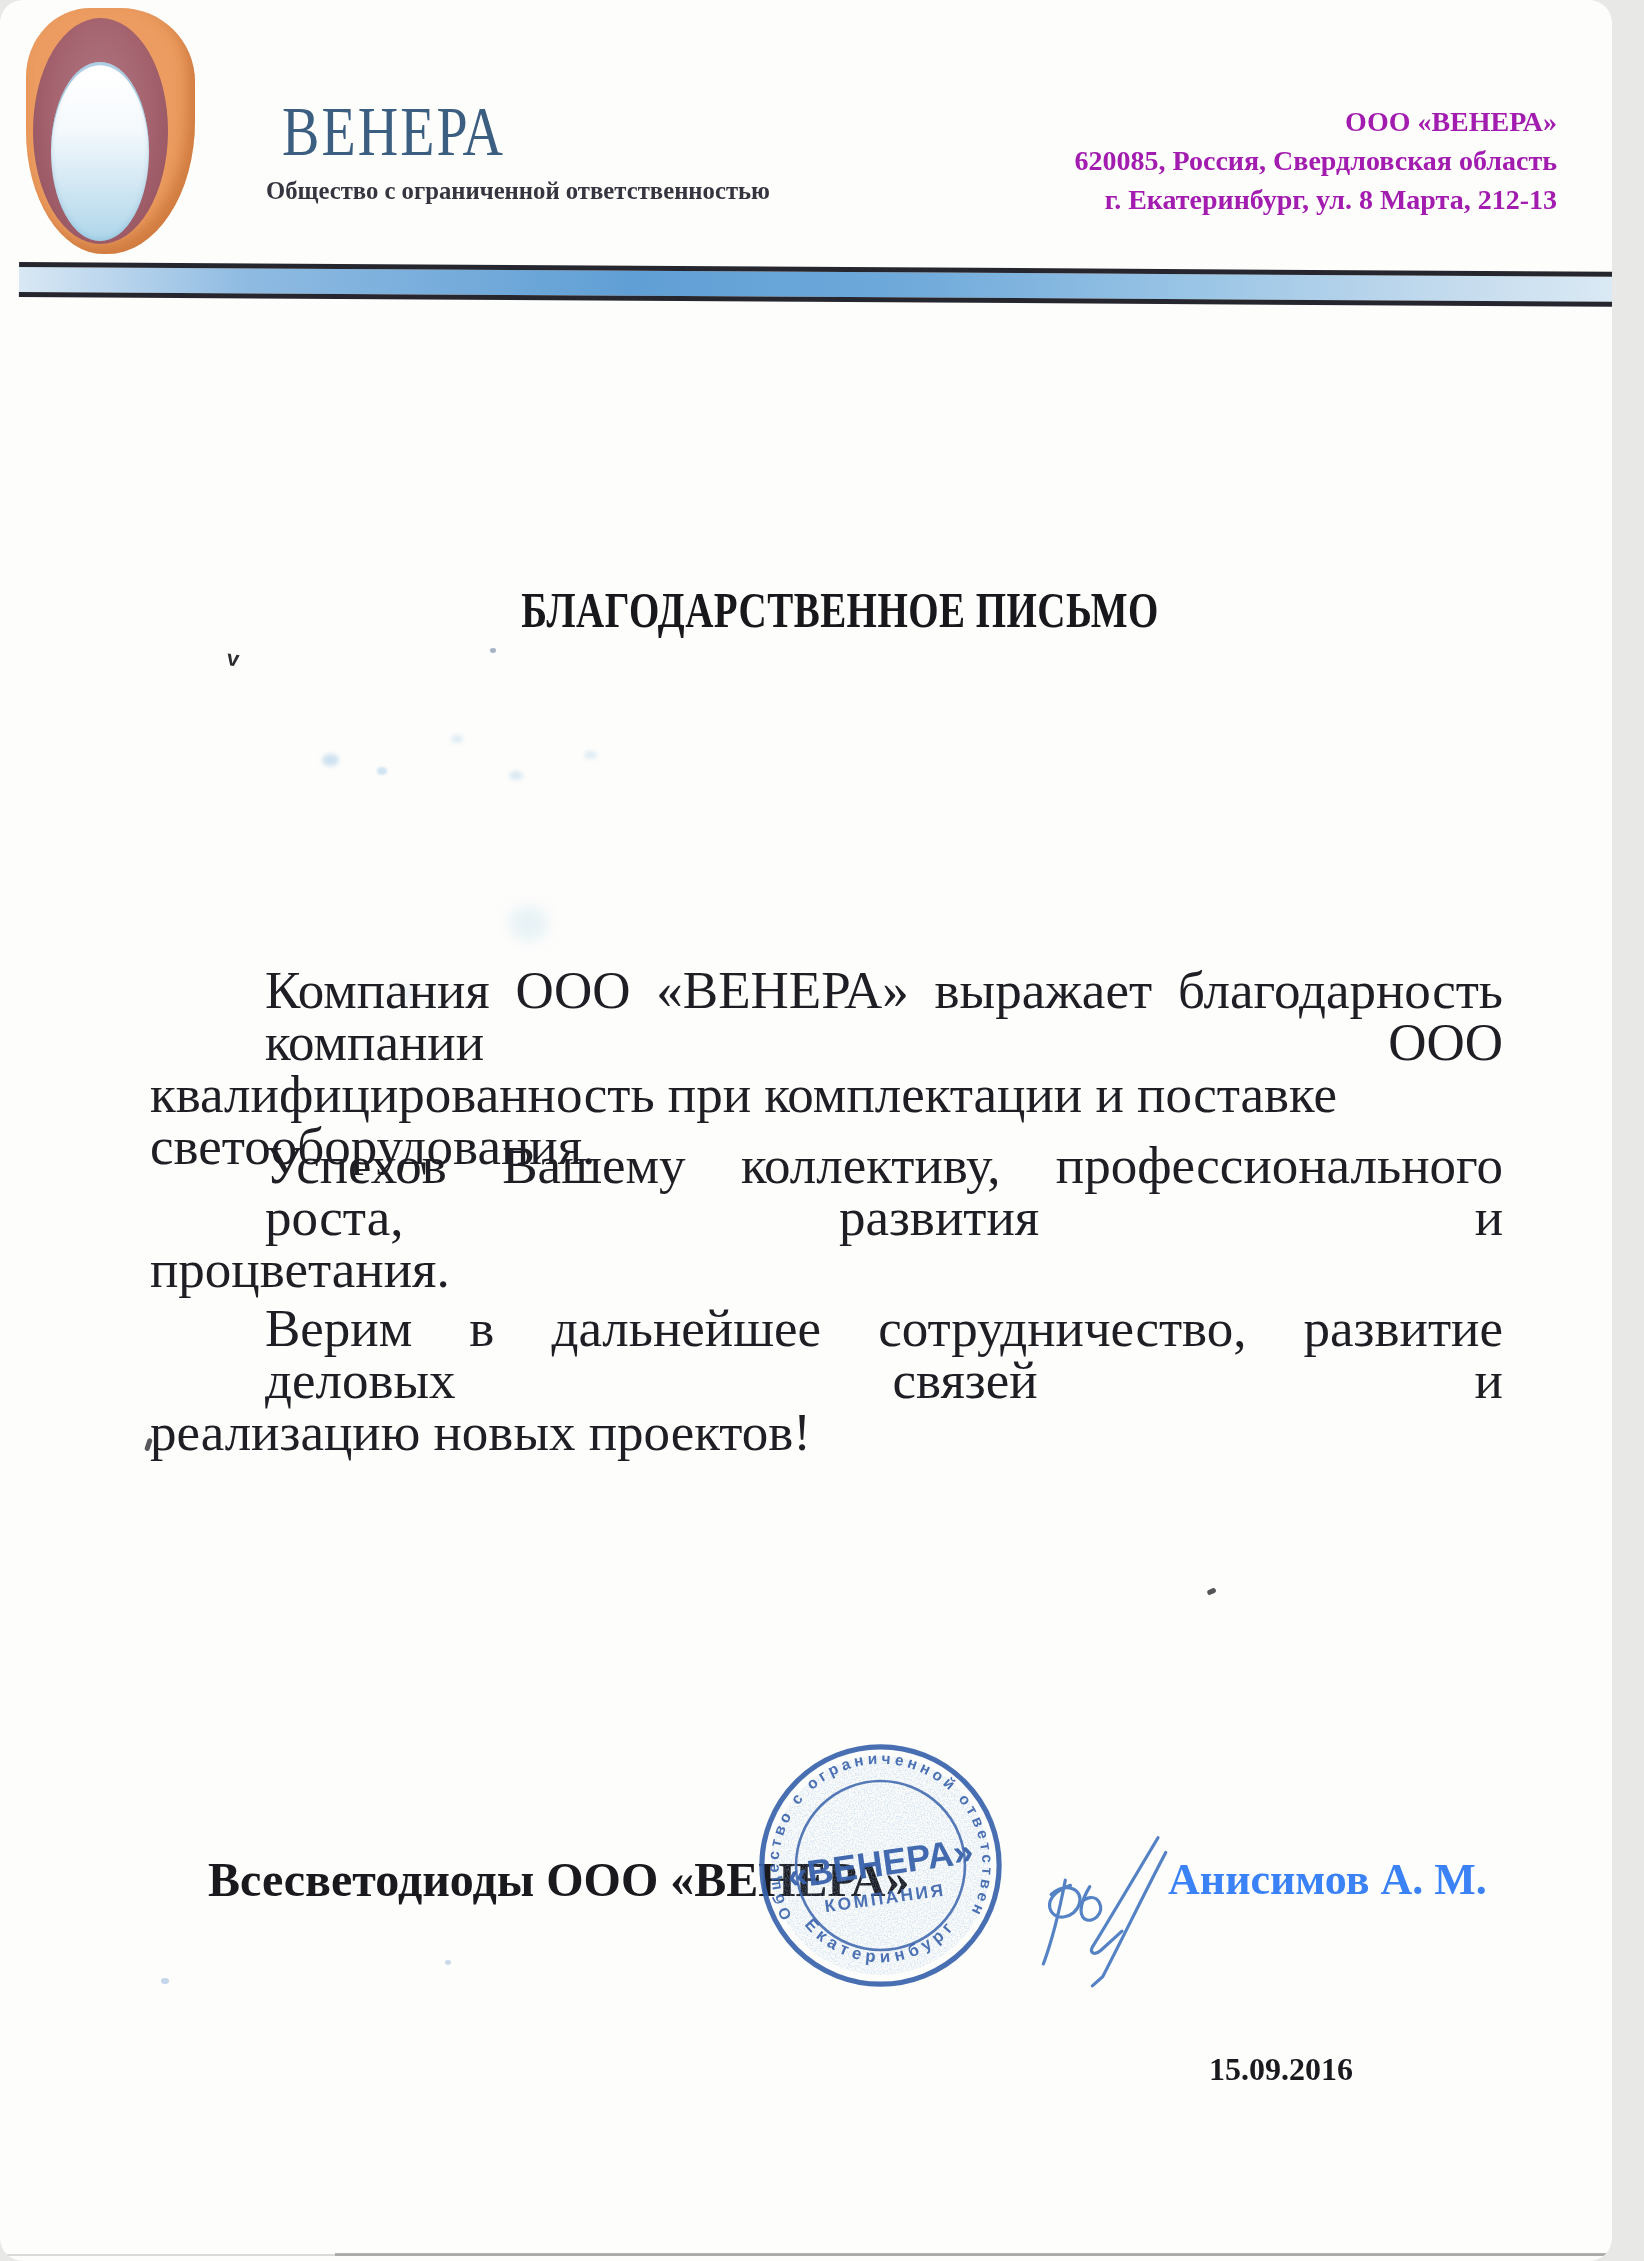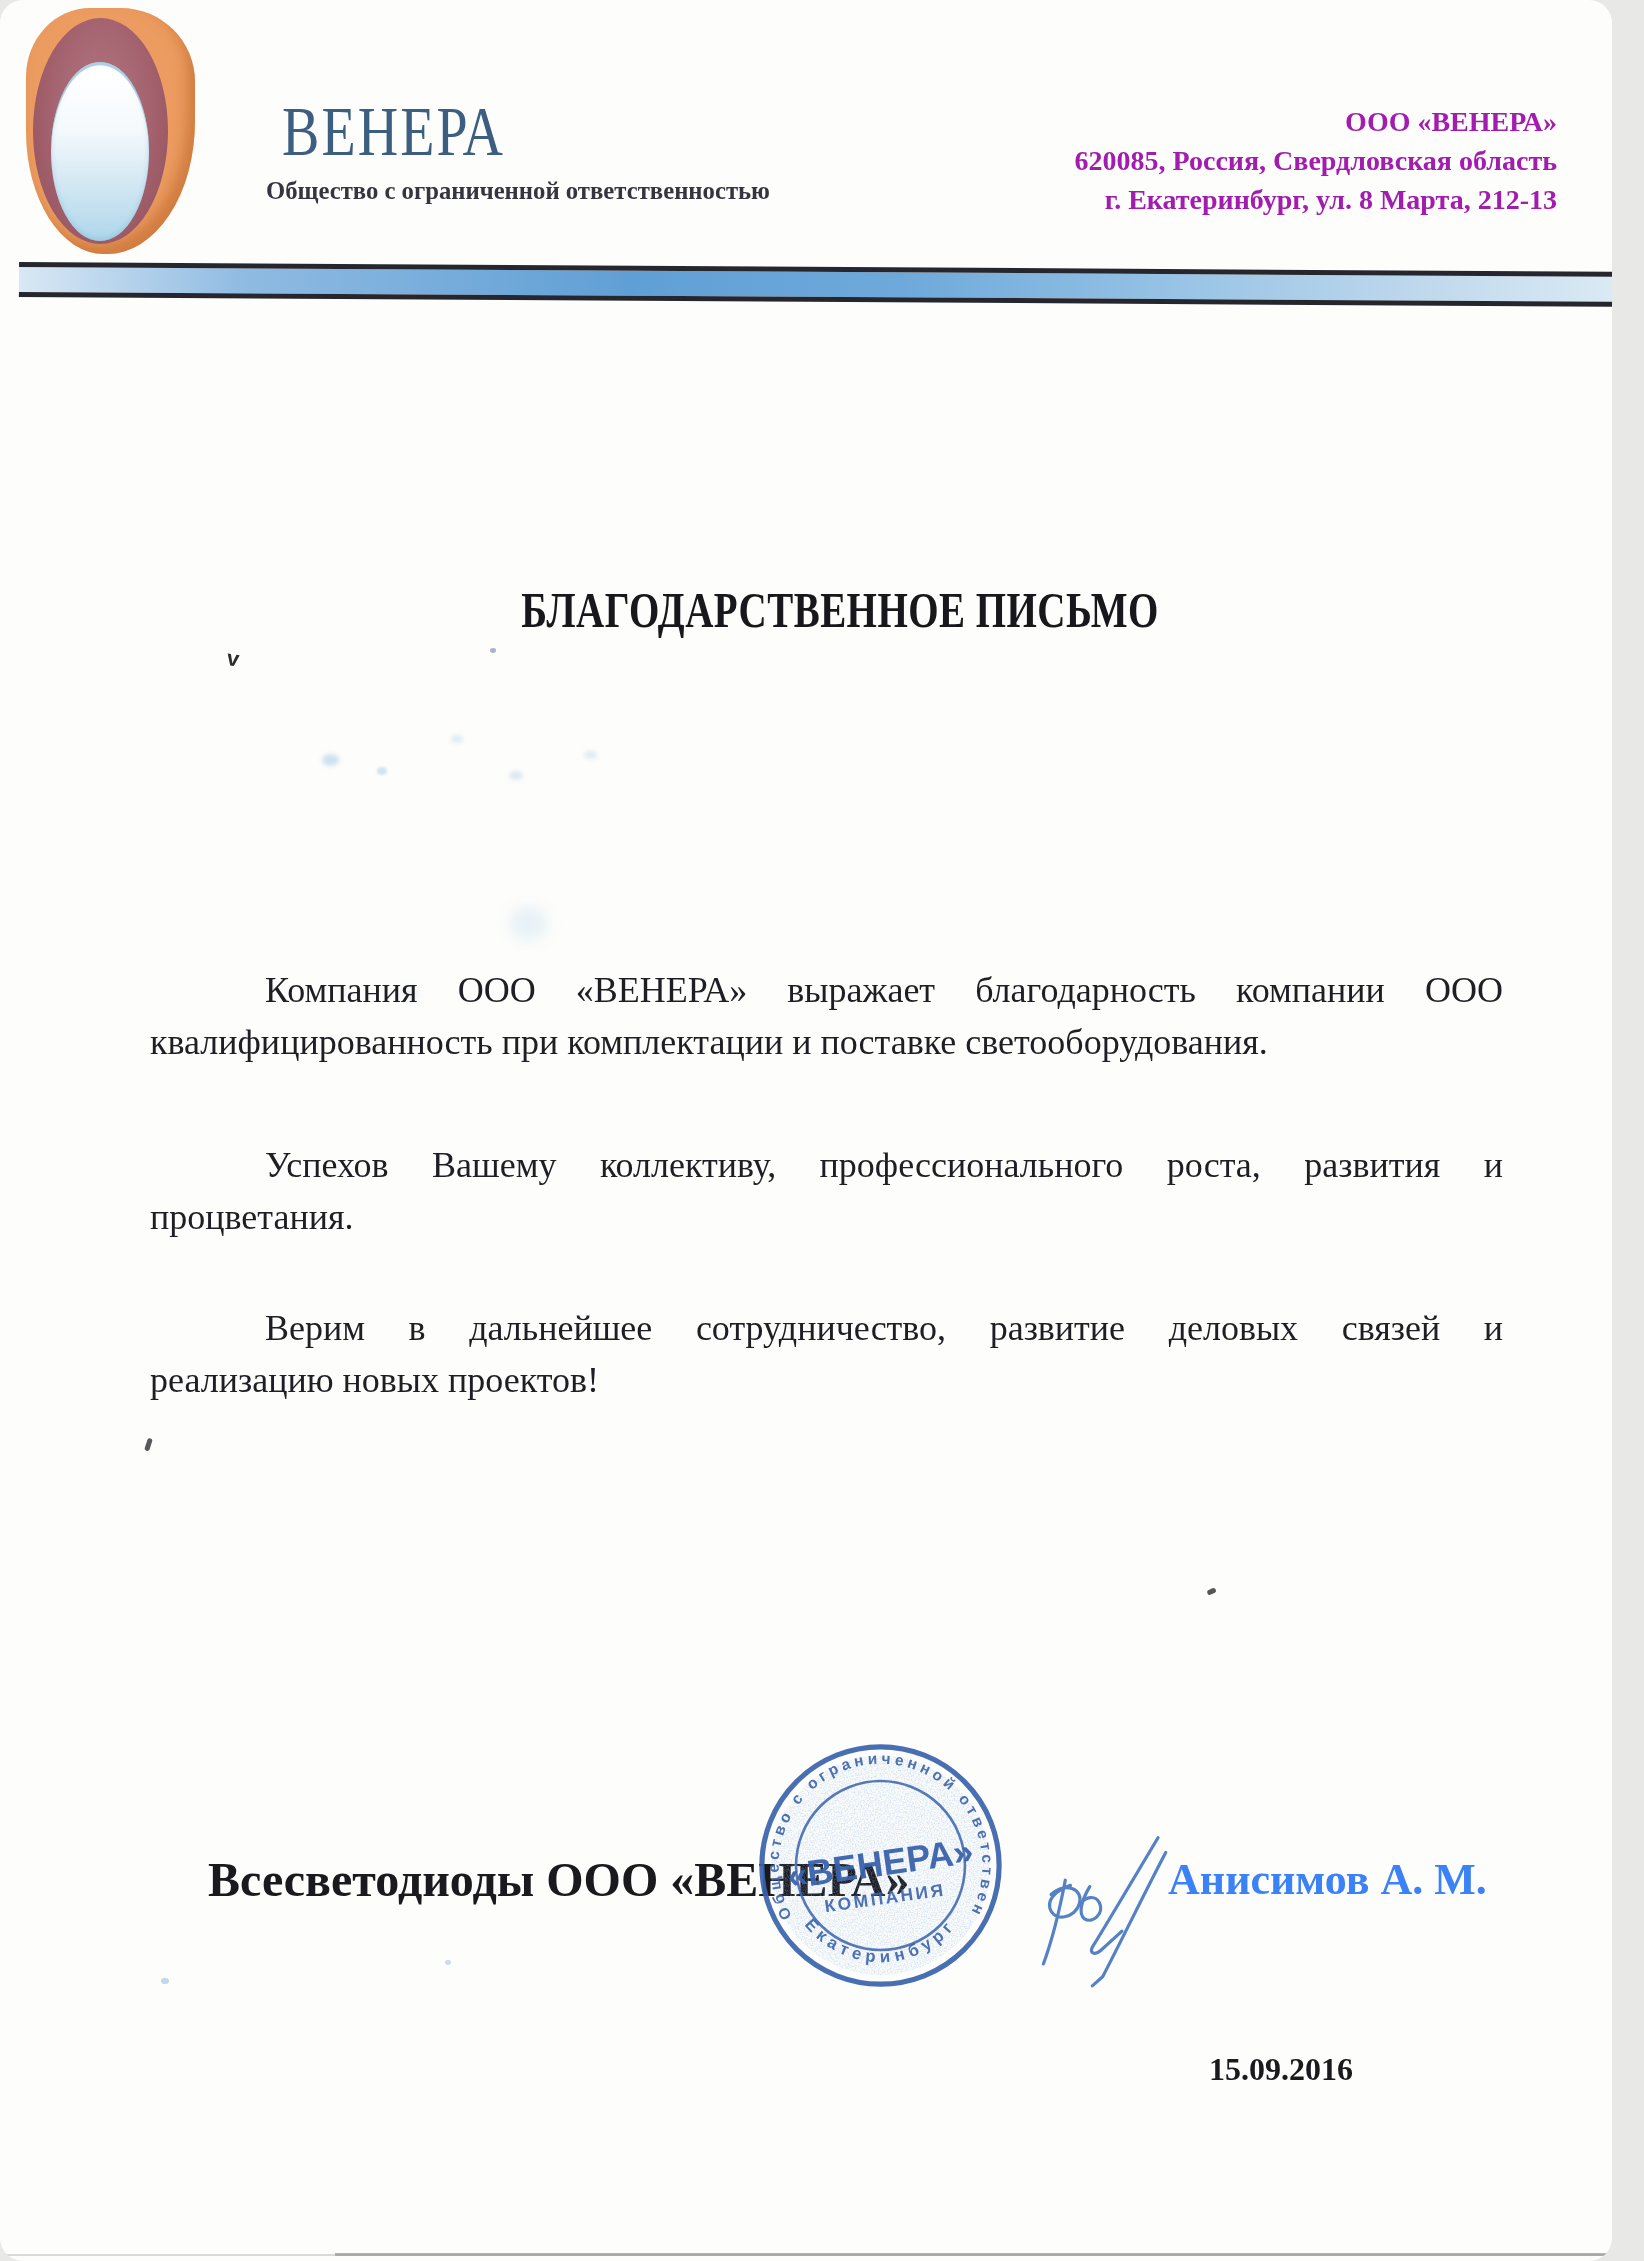--- a/index.html
+++ b/index.html
@@ -42,21 +42,21 @@
     border-top:5.2px solid #26262e;border-bottom:5.2px solid #26262e;
     background:linear-gradient(90deg,#d9e8f4 0%,#8fbbe2 14%,#609fd5 38%,#6ea9da 55%,#9cc6e6 74%,#c6dcee 90%,#dcebf5 100%);
     transform:rotate(.35deg);transform-origin:left center;
   }
   
   .title{
     position:absolute;left:150px;top:585px;width:1380px;text-align:center;
     font-size:50px;line-height:1;font-weight:700;color:#17171c;letter-spacing:0.6px;
     transform:scaleX(.78);white-space:nowrap;
   }
-  .body-block{position:absolute;left:150px;width:1353px;font-size:36px;line-height:52px;color:#1e1e24;}
+  .body-block{position:absolute;left:150px;width:1353px;font-size:53px;line-height:52px;color:#1e1e24;}
   .p1{top:964px;} .p2{top:1139px;} .p3{top:1268px;margin-top:34px;}
   .jline{text-align:justify;text-align-last:justify;}
   .indent{padding-left:115px;}
   .lline{text-align:left;}
   
   .role{position:absolute;left:208px;top:1856px;font-size:48px;line-height:1;font-weight:700;color:#19191e;white-space:nowrap;}
   .sname{position:absolute;left:1168px;top:1858px;font-size:44px;line-height:1;font-weight:700;color:#3b82f6;white-space:nowrap;}
   .date{position:absolute;left:1209px;top:2053px;font-size:32px;line-height:1;font-weight:700;color:#19191e;}
   .stamp{position:absolute;left:758px;top:1743px;width:245px;height:245px;}
   .sig{position:absolute;left:1024px;top:1830px;width:174px;height:161px;}

